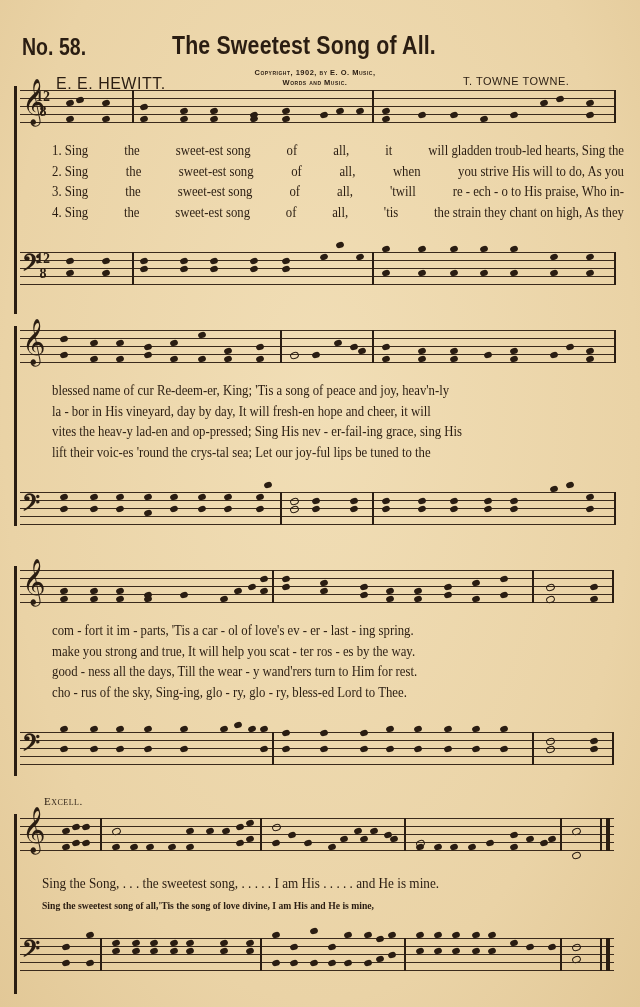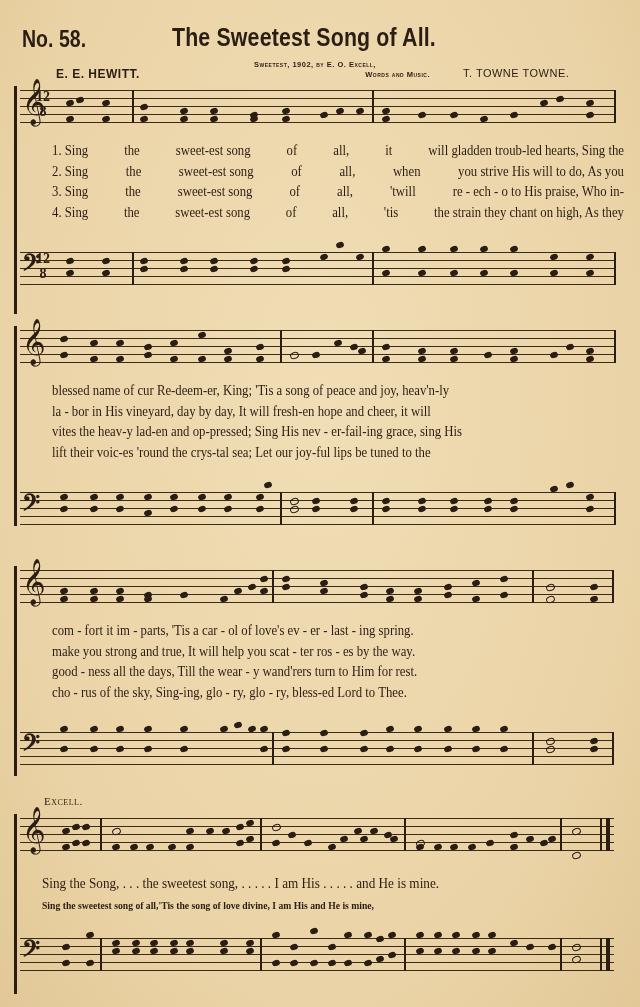--- a/index.html
+++ b/index.html
@@ -2,24 +2,24 @@
 <html><head>
 <meta charset="utf-8">
 <style>
   html, body { margin:0; padding:0; }
   body {
     width:640px; height:1007px; overflow:hidden;
     background:#eed9b0;
     background-image: radial-gradient(ellipse at 50% 40%, #f1deb6 0%, #ead3a6 70%, #e2c897 100%);
     font-family:"Liberation Serif", serif; color:#2a1d12; position:relative;
   }
-  .header { position:absolute; left:0; top:4px; width:640px; height:70px; }
+  .header { position:absolute; left:0; top:12px; width:640px; height:70px; }
   .hymn-no { position:absolute; left:22px; top:22px; font-size:23px; font-family:"Liberation Sans", sans-serif; font-weight:bold; transform:scaleX(0.85); transform-origin:left; }
   .hymn-title { position:absolute; left:172px; top:18px; font-size:26px; font-weight:bold; font-family:"Liberation Sans", sans-serif; transform:scaleX(0.82); transform-origin:left; letter-spacing:0.2px; }
-  .author { position:absolute; left:56px; top:63px; font-size:12px; font-family:"Liberation Sans", sans-serif; letter-spacing:0.5px;font-weight:bold; }
+  .author { position:absolute; left:56px; top:63px; font-size:16px; font-family:"Liberation Sans", sans-serif; letter-spacing:0.5px; }
   .composer { position:absolute; left:463px; top:63px; font-size:11px; font-family:"Liberation Sans", sans-serif; letter-spacing:0.5px; }
   .copyright { position:absolute; left:200px; top:56px; width:230px; text-align:center; font-size:7.5px; font-family:"Liberation Sans", sans-serif; font-weight:bold; line-height:10px; letter-spacing:0.5px; }
 
   .system { position:absolute; left:14px; width:600px; }
   .brace { position:absolute; left:0; width:3px; background:#2a1d12; }
   .staff { position:absolute; left:6px; right:0; height:32px; }
   .staff .line { position:absolute; left:0; right:0; height:1px; background:#3a2a1c; }
   .staff .bar { position:absolute; top:0; width:1.5px; height:33px; background:#2a1d12; }
   .staff .clef { position:absolute; left:2px; top:-8px; font-size:40px; line-height:40px; }
   .staff .bclef { position:absolute; left:2px; top:-3px; font-size:28px; font-weight:bold; font-family:"DejaVu Serif", serif; }
@@ -35,22 +35,22 @@
   .refrain-lyric2 { position:absolute; left:42px; top:900px; font-size:10.5px; white-space:nowrap; font-weight:bold; transform:scaleX(0.92); transform-origin:left; }
   .final-bar { position:absolute; width:4px; height:33px; background:#2a1d12; }
 </style>
 </head>
 <body>
 
 <div class="header">
   <div class="hymn-no">No. 58.</div>
   <div class="hymn-title">The Sweetest Song of All.</div>
   <div class="copyright">
-    <div style="font-variant:small-caps;">Sweetest, 1902, by E. O. Excell,</div>
-    <div style="font-variant:small-caps;text-align:right;">Words and Music.</div>
+    <div style="font-variant:small-caps;">Copyright, 1902, by E. O. Music,</div>
+    <div style="font-variant:small-caps;">Words and Music.</div>
   </div>
   <div class="author">E. E. HEWITT.</div>
   <div class="composer">T. TOWNE TOWNE.</div>
 </div>
 
 <div class="system" style="top:82px;height:240px;">
   <div class="brace" style="top:4px;height:228px;"></div>
   <div class="staff" style="top:8px;">
     <div class="line" style="top:0"></div>
       <div class="line" style="top:8px"></div>

